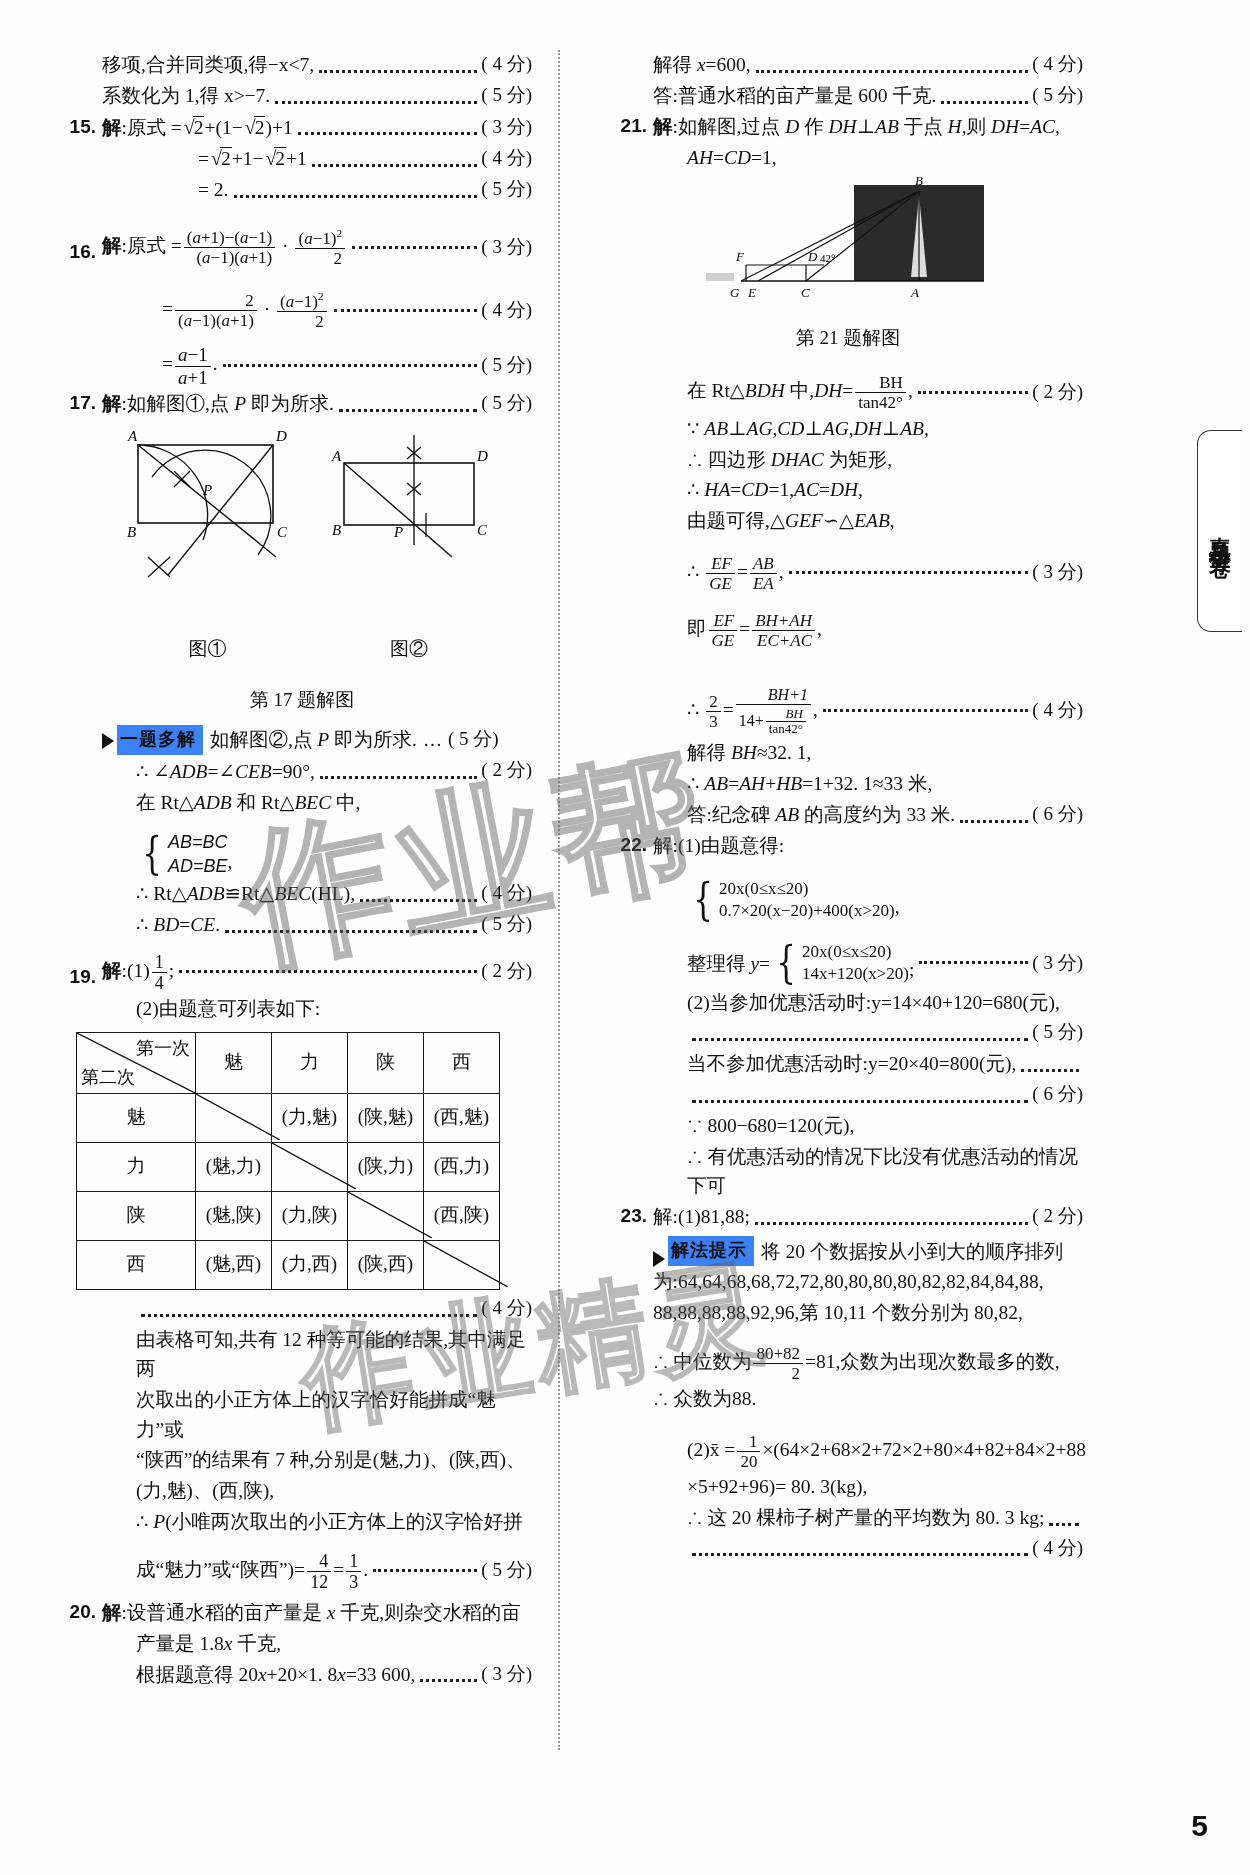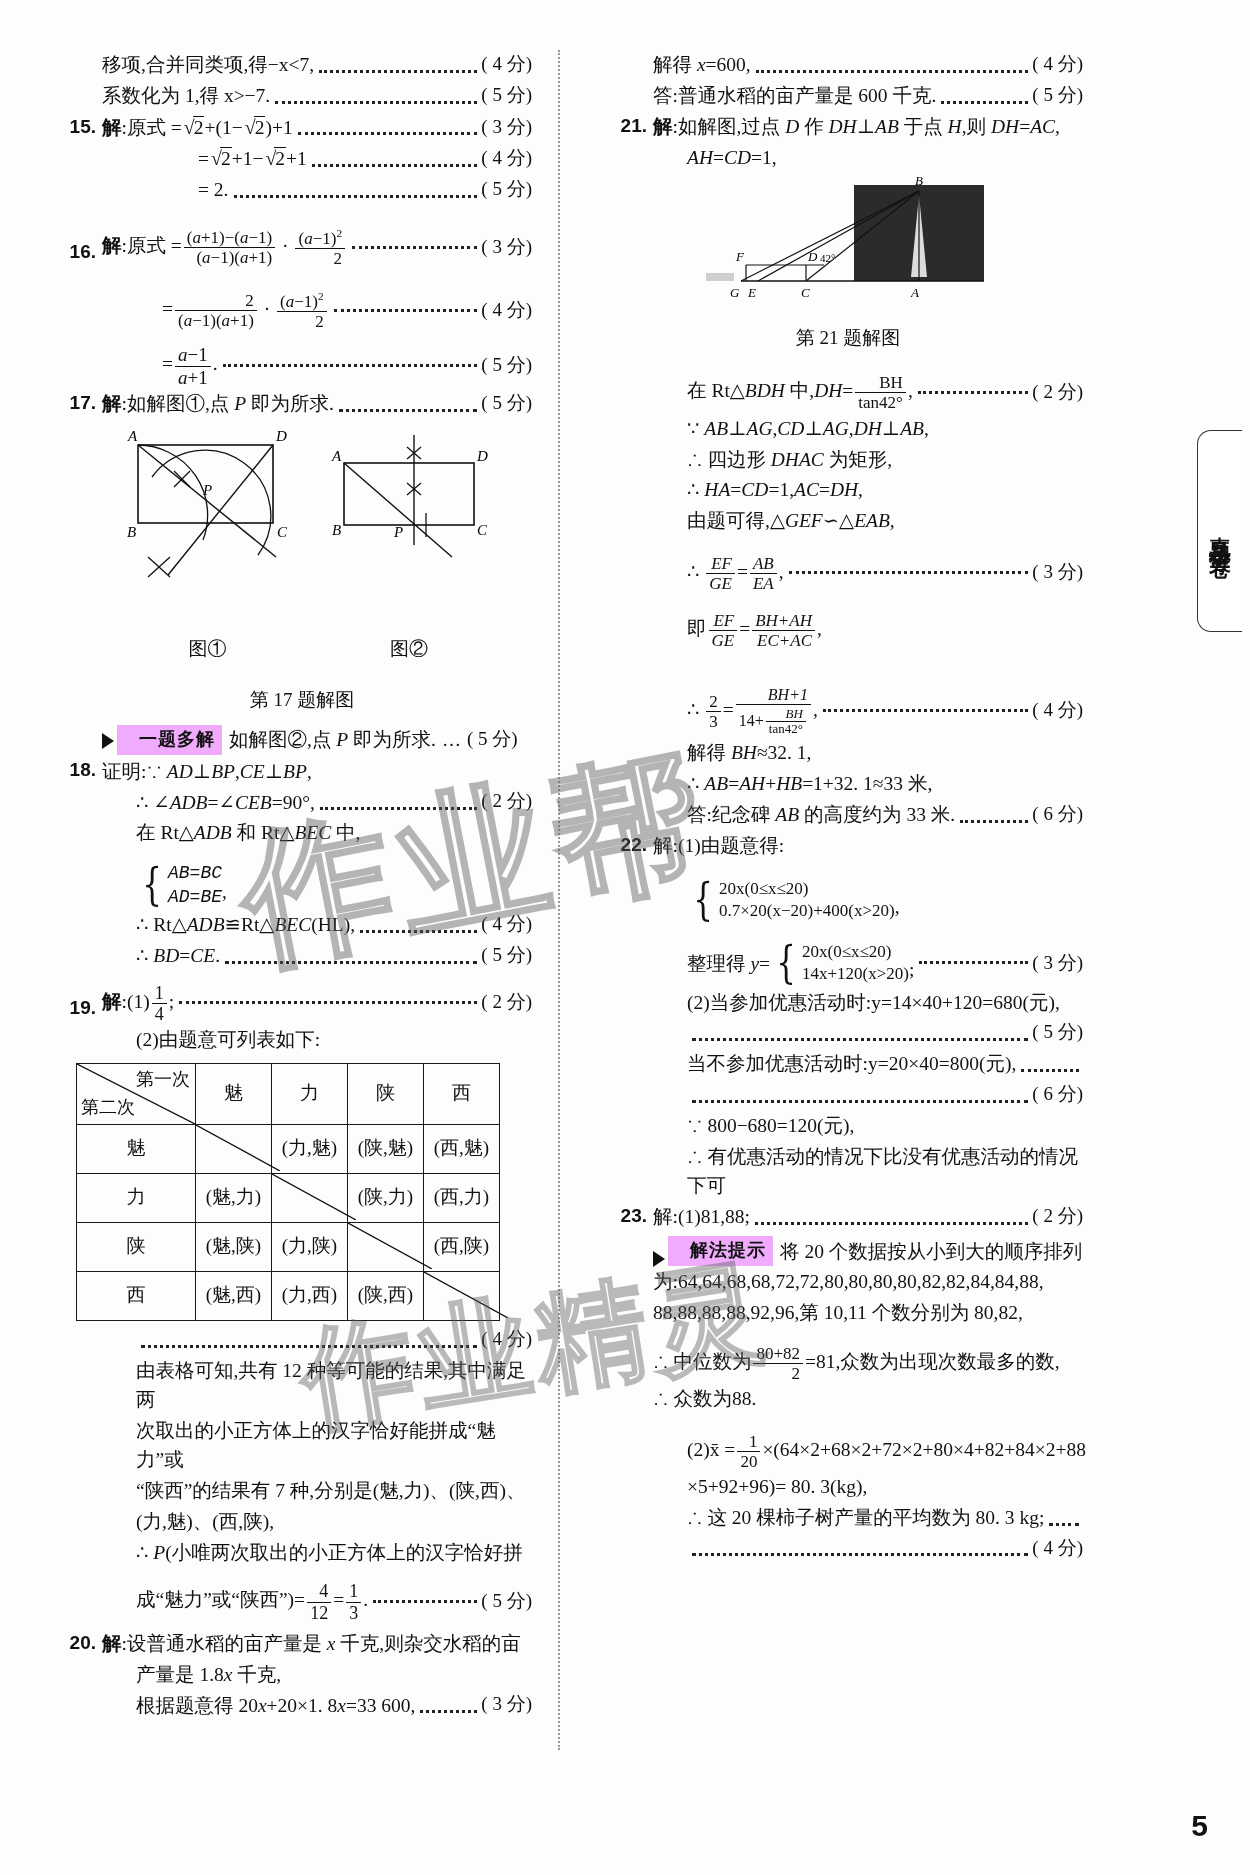--- a/index.html
+++ b/index.html
@@ -48,21 +48,21 @@
     font-size:19px;
     width:34px;
     text-align:right;
     flex:0 0 34px;
     padding-right:6px;
     padding-bottom:1px;
   }
   .num.blank{visibility:hidden;}
   .body{flex:1 1 auto;display:flex;align-items:flex-end;min-width:0;}
   .cn{font-family:"Liberation Serif","DejaVu Serif",serif;}
-  .it{font-style:italic;font-family:Liberation Mono, monospace;}
+  .it{font-style:italic;font-family:Liberation Sans, sans-serif;}
   .dots{
     flex:1 1 auto;
     border-bottom:3px dotted #222;
     margin:0 4px 7px 5px;
     height:1px;
     min-width:8px;
   }
   .score{
     flex:0 0 auto;
     white-space:nowrap;
@@ -104,22 +104,22 @@
     margin-right:2px;
     transform:scaleX(0.7);
   }
   .sys .rows{display:flex;flex-direction:column;font-size:18px;line-height:1.35;}
 
   
   .tag{
     display:inline-flex;align-items:center;
     font-family:"Liberation Sans",sans-serif;
     font-weight:bold;font-size:18px;
-    background:#f0abfc;
-    padding:1px 7px 2px 22px;
+    background:#3b82f6;
+    padding:1px 7px 2px 3px;
     letter-spacing:1px;
     margin-right:7px;
   }
   .tri{
     display:inline-block;
     width:0;height:0;
     border-left:12px solid #111;
     border-top:8px solid transparent;
     border-bottom:8px solid transparent;
     margin-right:3px;
@@ -365,26 +365,20 @@
         <span class="num blank">x</span>
         <span class="body" style="align-items:center">
           <span class="tri"></span>
           <span class="tag">一题多解</span>
           <span class="cn">如解图②,点 <i>P</i> 即为所求.</span>
           <span class="score" style="padding:0 6px">…</span>
           <span class="score">( 5 分)</span>
         </span>
       </div>
 
-      <div class="ln">
-        <span class="num">18.</span>
-        <span class="body">
-          <span class="cn">证明:∵ <i>AD</i>⊥<i>BP</i>,<i>CE</i>⊥<i>BP</i>,</span>
-        </span>
-      </div>
       <div class="ln">
         <span class="num blank">x</span>
         <span class="body indent1">
           <span class="cn">∴ ∠<i>ADB</i>=∠<i>CEB</i>=90°,</span>
           <span class="dots"></span>
           <span class="score">( 2 分)</span>
         </span>
       </div>
       <div class="ln">
         <span class="num blank">x</span>

